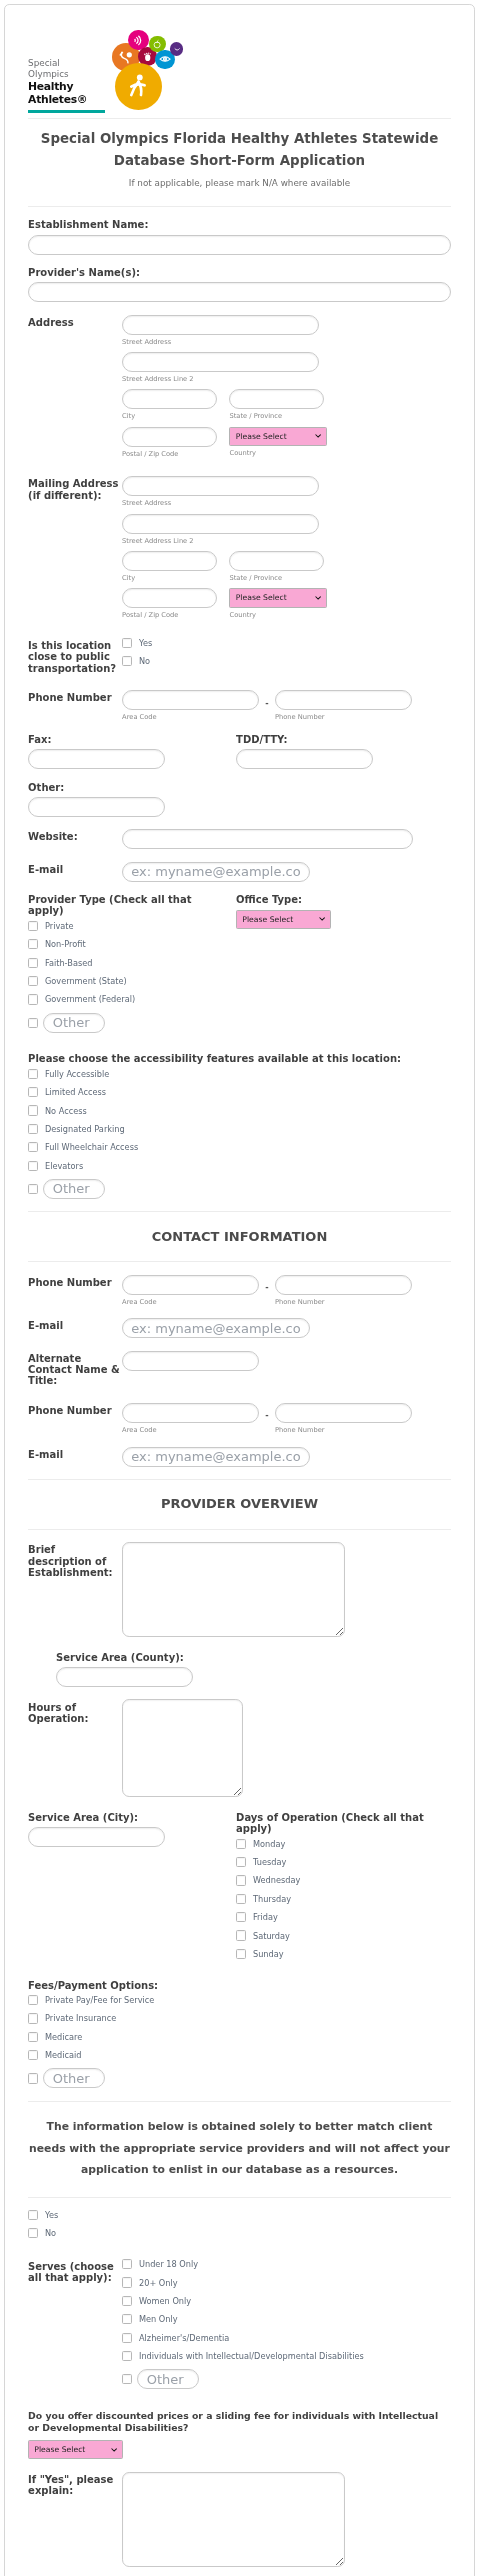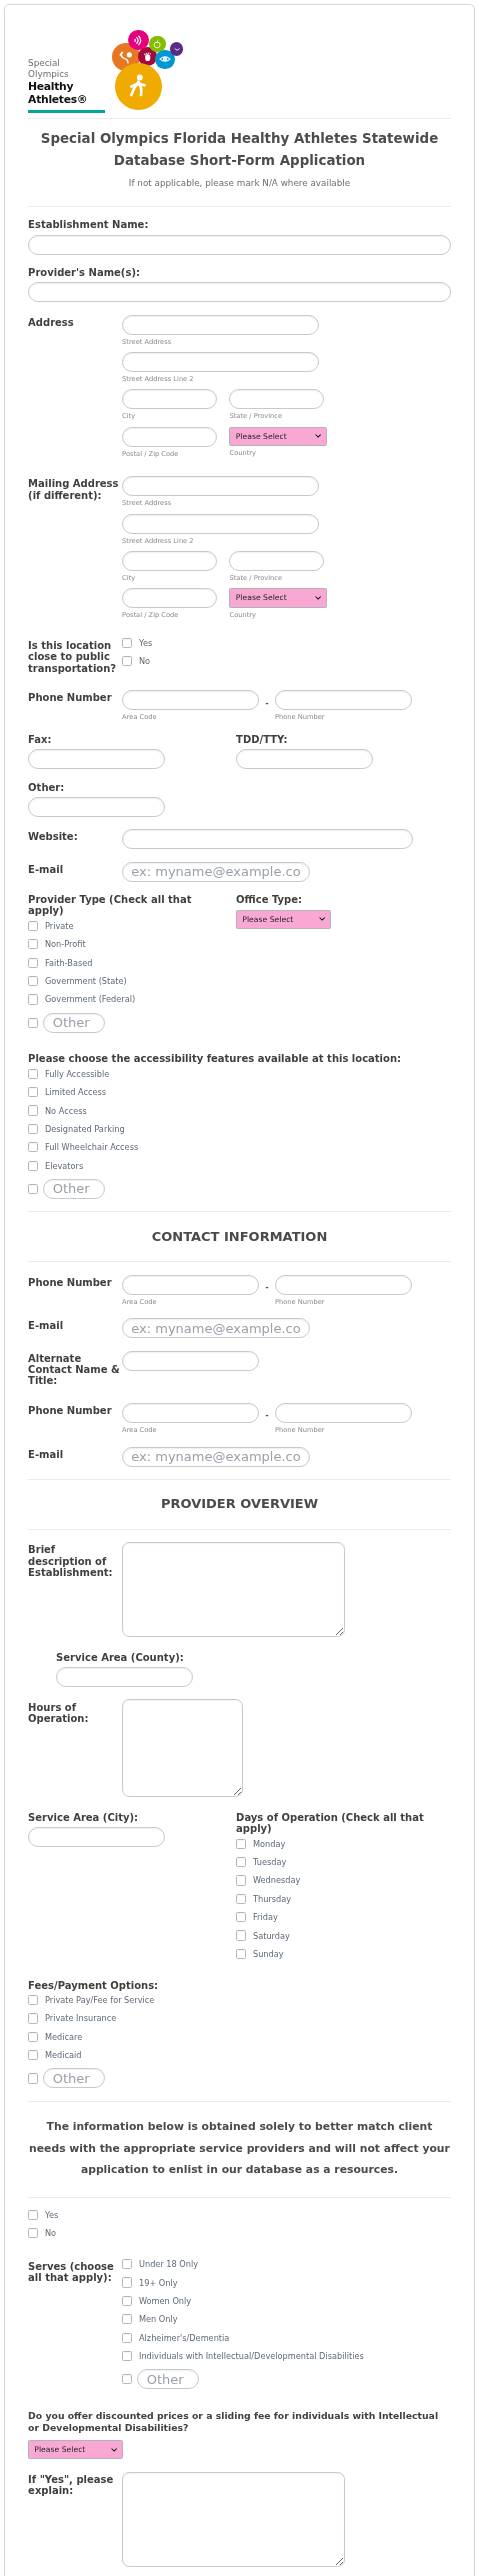--- a/index.html
+++ b/index.html
@@ -511,21 +511,21 @@
       <div class="lcol">
             <div class="flabel">Serves (choose all that apply):</div>
           </div>
       <div class="rcol">
         <label class="chk">
               <span class="box"></span>
               <span class="t">Under 18 Only</span>
             </label>
         <label class="chk">
               <span class="box"></span>
-              <span class="t">19+ Only</span>
+              <span class="t">20+ Only</span>
             </label>
         <label class="chk">
               <span class="box"></span>
               <span class="t">Women Only</span>
             </label>
         <label class="chk">
               <span class="box"></span>
               <span class="t">Men Only</span>
             </label>
         <label class="chk">

